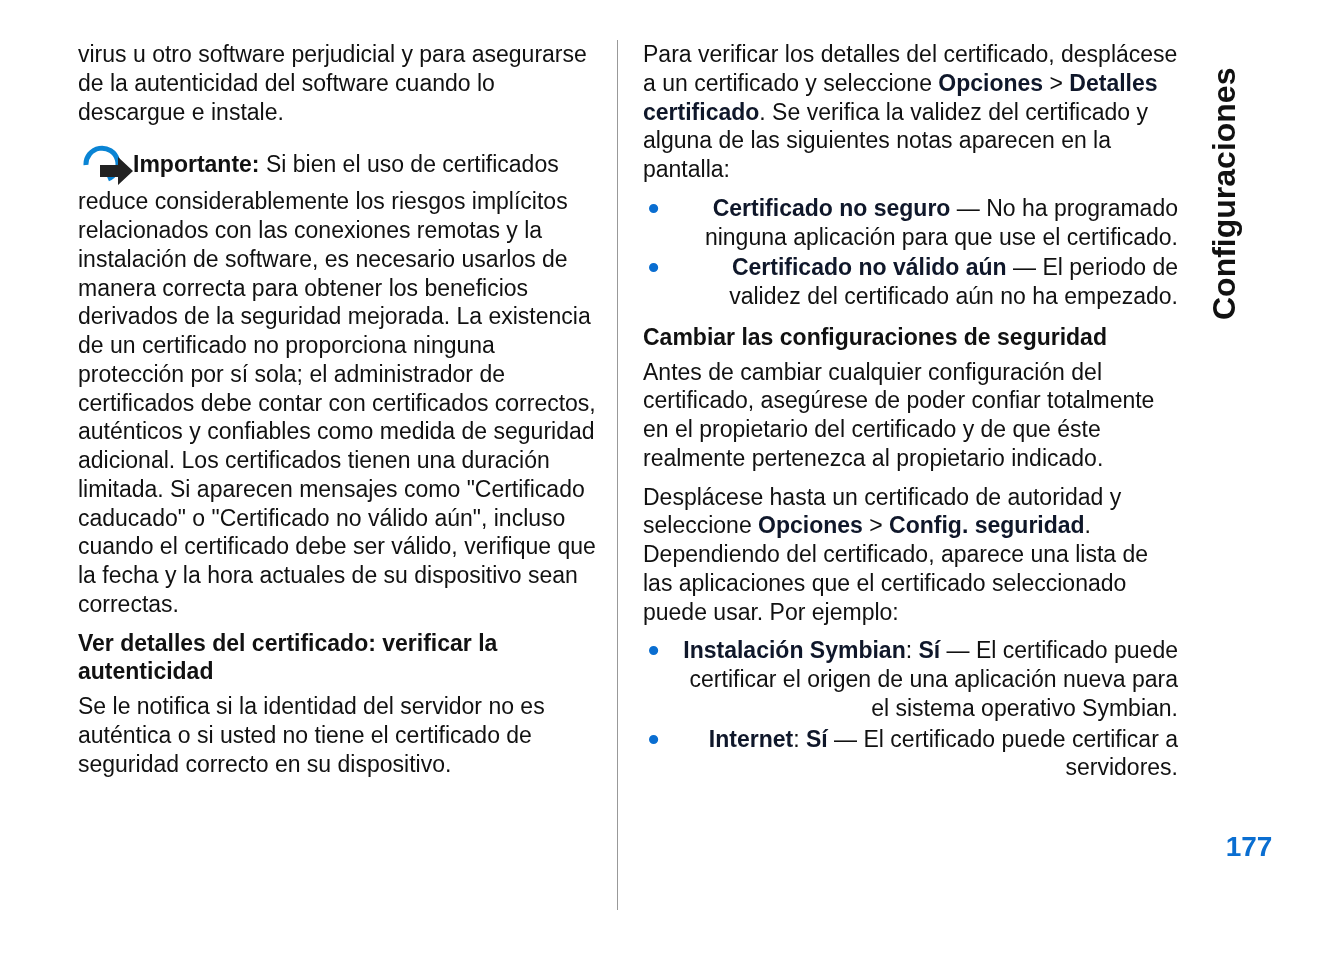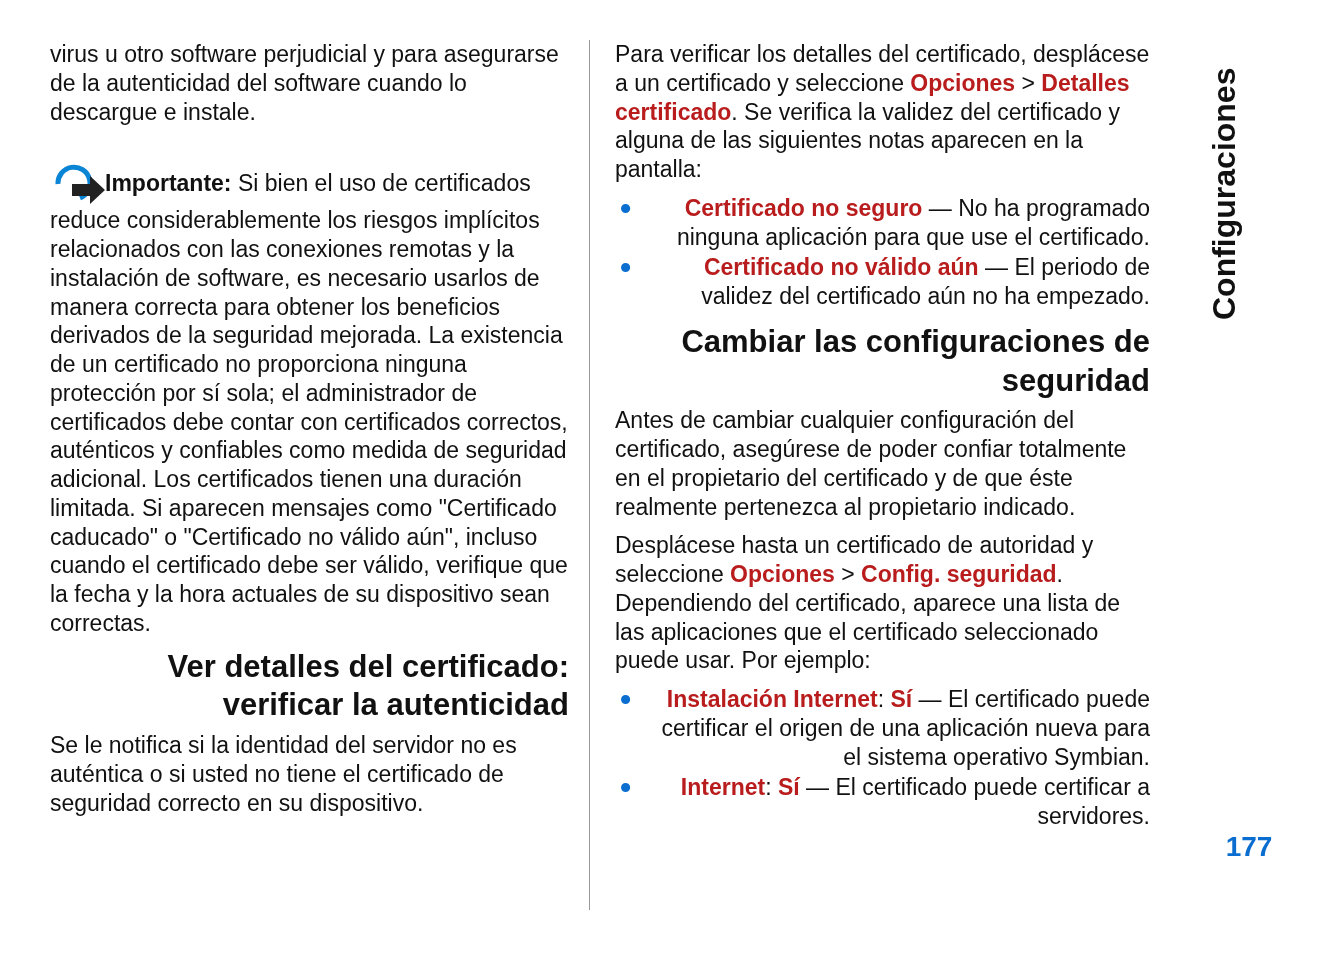--- a/index.html
+++ b/index.html
@@ -12,21 +12,21 @@
     font-stretch: condensed;
     color: #111;
     font-size: 23px;
     line-height: 1.25;
   }
   .page {
     position: relative;
     width: 1322px;
     height: 954px;
     box-sizing: border-box;
-    padding: 40px 0 20px 50px;
+    padding: 40px 0 20px 78px;
   }
   .columns {
     display: flex;
     width: 1120px;
     height: 870px;
   }
   .col {
     width: 540px;
     box-sizing: border-box;
   }
@@ -35,21 +35,21 @@
     border-right: 1px solid #999;
   }
   .col-right {
     padding-left: 25px;
     width: 560px;
   }
   p {
     margin: 0 0 10px 0;
   }
   .bold { font-weight: bold; }
-  .menu { font-weight: bold; color: #b91c1c; }
+  .menu { font-weight: bold; color: #0f172a; }
   .blue-bullet {
     list-style: none;
     padding: 0;
     margin: 0 0 12px 0;
   }
   .blue-bullet li {
     position: relative;
     padding-left: 30px;
     margin-bottom: 2px;
     text-align: right;
@@ -65,23 +65,22 @@
   }
   .icon-arrow {
     display: inline-block;
     vertical-align: middle;
     margin-right: 0px;
     width: 55px;
     height: 42px;
   }
   .subhead {
     font-weight: bold;
-    font-size: 31px;
+    font-size: 23px;
     margin: 10px 0 6px 0;
-    text-align: right;
   }
   
   .side-tab {
     position: absolute;
     right: 28px;
     top: 20px;
     width: 90px;
     height: 300px;
     font-size: 32px;
     font-weight: bold;
@@ -103,21 +102,21 @@
 </head>
 <body>
 
 <div class="page">
 
   <div class="columns">
 
     <div class="col col-left">
       <p>virus u otro software perjudicial y para asegurarse de la autenticidad del software cuando lo descargue e instale.</p>
 
-      <p style="margin-top:38px;">
+      <p style="margin-top:19px;">
         <span class="icon-arrow">
           <svg viewBox="0 0 55 42" width="55" height="42">
             <path d="M8 20 A16 16 0 1 1 30 34" fill="none" stroke="#0a84d4" stroke-width="5"></path>
             <polygon points="22,20 40,20 40,12 55,26 40,40 40,32 22,32" fill="#222"></polygon>
           </svg>
         </span><span class="bold">Importante:</span><span>  Si bien el uso de certificados reduce considerablemente los riesgos implícitos relacionados con las conexiones remotas y la instalación de software, es necesario usarlos de manera correcta para obtener los beneficios derivados de la seguridad mejorada. La existencia de un certificado no proporciona ninguna protección por sí sola; el administrador de certificados debe contar con certificados correctos, auténticos y confiables como medida de seguridad adicional. Los certificados tienen una duración limitada. Si aparecen mensajes como "Certificado caducado" o "Certificado no válido aún", incluso cuando el certificado debe ser válido, verifique que la fecha y la hora actuales de su dispositivo sean correctas.</span>
       </p>
 
       <div class="subhead">Ver detalles del certificado: verificar la autenticidad</div>
 
@@ -136,21 +135,21 @@
 
       <div class="subhead">Cambiar las configuraciones de seguridad</div>
 
       <p>Antes de cambiar cualquier configuración del certificado, asegúrese de poder confiar totalmente en el propietario del certificado y de que éste realmente pertenezca al propietario indicado.</p>
 
       <p>
         <span>Desplácese hasta un certificado de autoridad y seleccione </span><span class="menu">Opciones</span><span> &gt; </span><span class="menu">Config. seguridad</span><span>. Dependiendo del certificado, aparece una lista de las aplicaciones que el certificado seleccionado puede usar. Por ejemplo:</span>
       </p>
 
       <ul class="blue-bullet">
-        <li><span class="menu">Instalación Internet</span>: <span class="menu">Sí</span><span> — El certificado puede certificar el origen de una aplicación nueva para el sistema operativo Symbian.</span></li>
+        <li><span class="menu">Instalación Symbian</span>: <span class="menu">Sí</span><span> — El certificado puede certificar el origen de una aplicación nueva para el sistema operativo Symbian.</span></li>
         <li><span class="menu">Internet</span>: <span class="menu">Sí</span><span> — El certificado puede certificar a servidores.</span></li>
       </ul>
     </div>
   </div>
 
   <div class="side-tab">Configuraciones</div>
   <div class="page-number">177</div>
 </div>
 
 </body></html>

